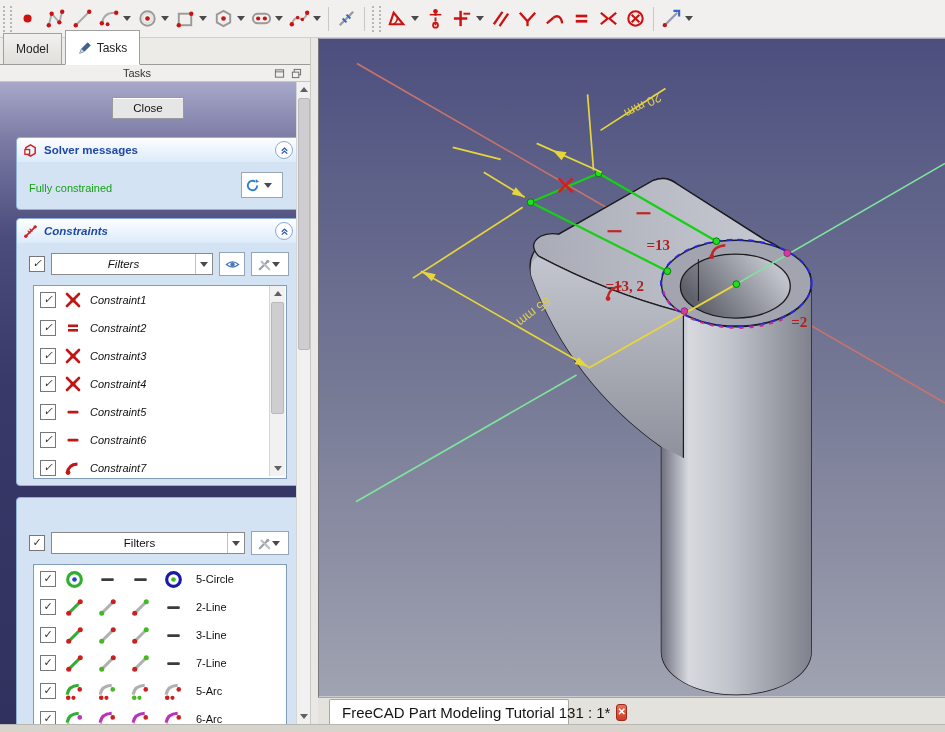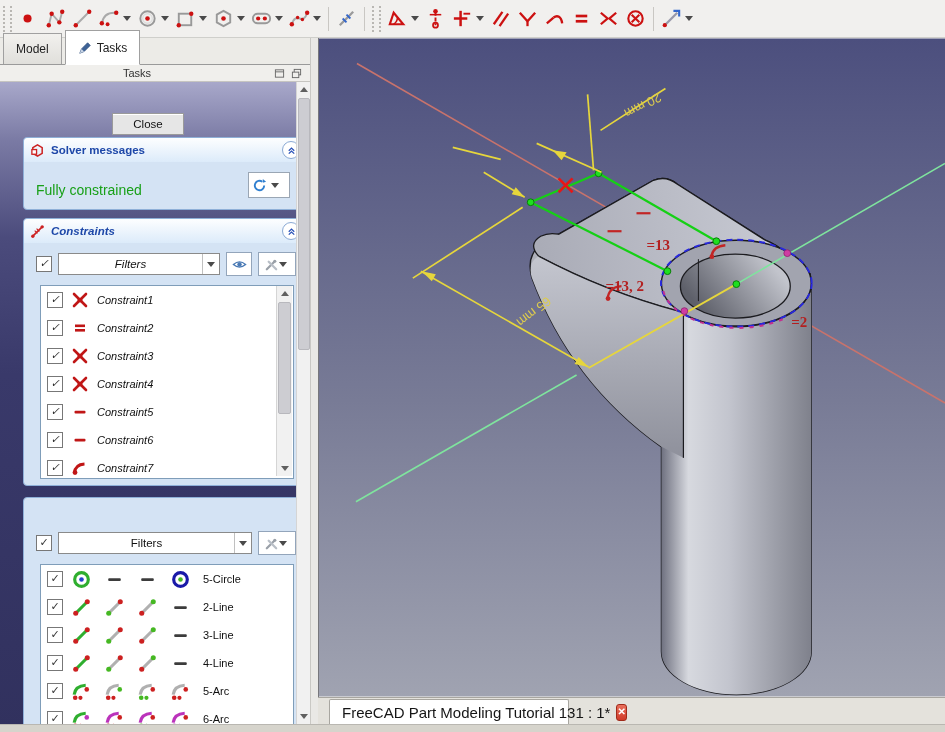--- a/index.html
+++ b/index.html
@@ -14,28 +14,28 @@
   .dd{width:0;height:0;border-left:4px solid transparent;border-right:4px solid transparent;border-top:5px solid #4a4a4a;margin:0 3px 0 0;align-self:center;}
   
   .tabrow{position:absolute;left:0;top:38px;width:317px;height:26px;border-bottom:1px solid #9a9a9a;background:#ecebe7;display:flex;align-items:flex-end;}
   .tab{height:22px;display:flex;align-items:center;gap:5px;padding:4px 12px;border:1px solid #a0a0a0;border-bottom:none;background:linear-gradient(#f2f1ee,#e0dfdb);margin-left:3px;font-size:12px;color:#222;}
   .tab.active{height:25px;background:#fff;margin-bottom:-1px;border-bottom:1px solid #fff;}
   .panelheader{position:absolute;left:0;top:65px;width:310px;height:16px;background:#f0efec;border-bottom:1px solid #c6c5c1;display:flex;align-items:center;font-size:11px;color:#333;}
   .panelheader .ph-title{flex:1;text-align:center;}
   .phicons{display:flex;gap:6px;margin-right:8px;}
   .phicons svg{width:11px;height:11px;}
   .scrollarea{position:absolute;left:0;top:82px;width:296px;height:650px;background:linear-gradient(180deg,#a8a8ca 0%,#7a7aa4 9%,#4b4b7c 24%,#39396a 45%,#31315e 100%);overflow:hidden;}
-  .closebtn{position:absolute;left:112px;top:31px;width:72px;height:22px;background:#e6e6e6;border:1px solid #9a9a9a;font-size:11.5px;color:#111;display:flex;align-items:center;justify-content:center;box-shadow:inset 0 1px 0 #fff;}
-  .box{position:absolute;left:23px;width:284px;background:#d4e3f4;border:1px solid #8fb0d8;border-radius:4px;box-sizing:border-box;}
+  .closebtn{position:absolute;left:112px;top:15px;width:72px;height:22px;background:#e6e6e6;border:1px solid #9a9a9a;font-size:11.5px;color:#111;display:flex;align-items:center;justify-content:center;box-shadow:inset 0 1px 0 #fff;}
+  .box{position:absolute;left:16px;width:284px;background:#d4e3f4;border:1px solid #8fb0d8;border-radius:4px;box-sizing:border-box;}
   .boxhead{height:24px;display:flex;align-items:center;gap:6px;padding:0 6px;background:linear-gradient(#fdfeff,#dcebfa);border-radius:4px 4px 0 0;}
   .boxhead .bh-title{flex:1;font-weight:bold;font-size:11.5px;color:#1d47a8;}
   .boxhead svg.hicon{width:15px;height:15px;}
   .collapse{width:16px;height:16px;border-radius:9px;border:1px solid #8aa9d4;background:#fff;display:flex;align-items:center;justify-content:center;}
   .collapse svg{width:11px;height:11px;}
-  .solver-status{position:absolute;left:12px;top:44px;font-size:14px;color:#18a018;}
+  .solver-status{position:absolute;left:12px;top:44px;font-size:11px;color:#18a018;}
   .refreshbtn{position:absolute;right:16px;top:34px;width:40px;height:24px;background:#fff;border:1px solid #9aa6b4;display:flex;align-items:center;}
   .refreshbtn svg{width:15px;height:15px;margin-left:3px;}
   .refreshbtn .dd{margin-left:4px;}
   .filterrow{position:absolute;left:12px;top:34px;right:10px;height:22px;display:flex;align-items:center;gap:6px;}
   .cbox{width:14px;height:14px;background:#fff;border:1px solid #777;font-size:11px;line-height:13px;text-align:center;color:#333;flex:0 0 auto;}
   .combo{flex:1;height:20px;background:#fff;border:1px solid #8a8a8a;display:flex;align-items:center;font-size:11.5px;color:#111;}
   .combo .cv{flex:1;text-align:center;}
   .combo .ca{width:16px;height:100%;border-left:1px solid #c0c0c0;display:flex;align-items:center;justify-content:center;}
   .sqbtn{height:22px;background:#fff;border:1px solid #93a5bb;display:flex;align-items:center;justify-content:center;}
   .sqbtn svg{width:15px;height:15px;}
@@ -520,21 +520,21 @@
                 <line x1="5" y1="15" x2="15" y2="5" stroke="#b0b0b0" stroke-width="3"></line>
                 <circle cx="4.5" cy="15.5" r="2.4" fill="#cc2020"></circle>
                 <circle cx="15.5" cy="4.5" r="2.4" fill="#45b822"></circle>
               </svg>
             </span>
             <span class="eic" style="margin-right:4px">
               <svg viewBox="0 0 20 20">
                 <rect x="4" y="8.8" width="12" height="2.6" rx="1" fill="#3c3c3c"></rect>
               </svg>
             </span>
-            <span class="elabel">4-Line</span>
+            <span class="elabel">7-Line</span>
           </div>
           <div class="erow">
             <span class="cbox">✓</span>
             <span class="eic" style="margin-right:4px">
               <svg viewBox="0 0 20 20">
                 <path d="M3 13 Q4 4.5 14 4" fill="none" stroke="#2fae2f" stroke-width="3"></path>
                 <circle cx="4" cy="16" r="2.2" fill="#cc2020"></circle>
                 <circle cx="15" cy="8" r="2.2" fill="#cc2020"></circle>
                 <circle cx="9" cy="16" r="2" fill="#cc2020"></circle>
               </svg>

